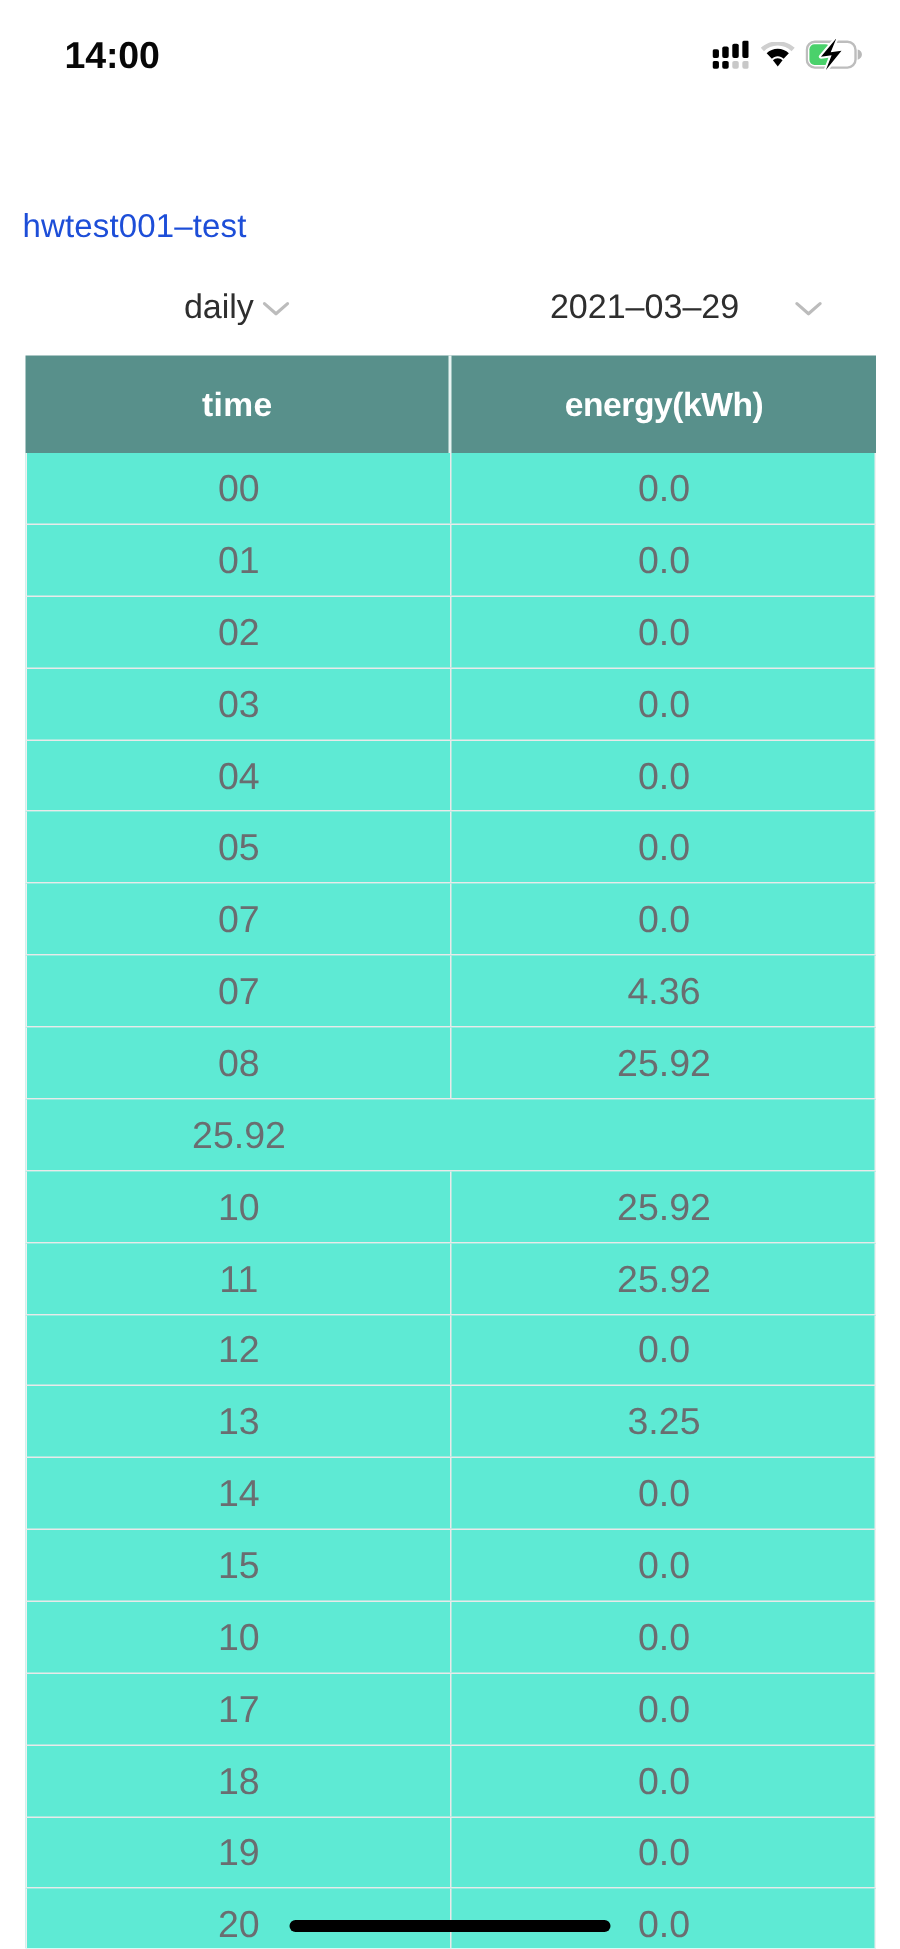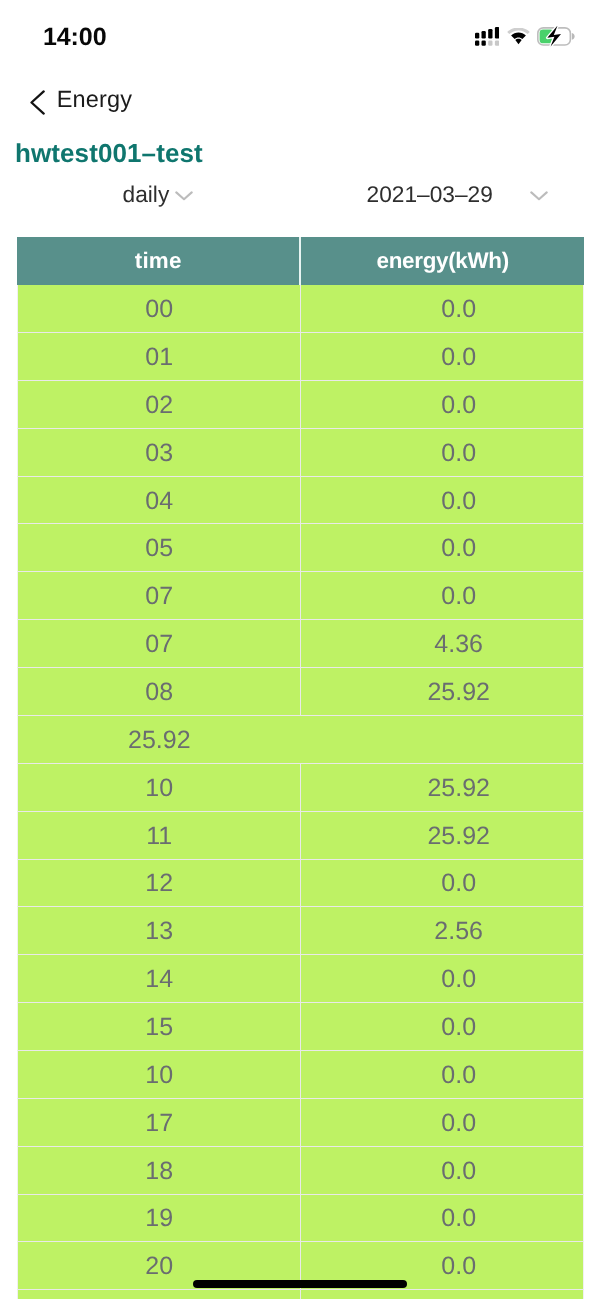--- a/index.html
+++ b/index.html
@@ -19,41 +19,41 @@
   .status-icons .ic-batt { left:63.2px; top:1.6px; }
 
   
   .navbar { position:absolute; left:0; top:64px; width:600px; height:60px; }
   .back-btn { position:absolute; left:30.2px; top:19px; display:flex; align-items:center;
               height:44px; }
   .back-btn .ic { display:block; margin-right:11.5px; }
   .back-label { font-size:23.5px; color:#1b1b1b; letter-spacing:0.15px; position:relative; top:-6px; }
 
   
-  .dev-title { position:absolute; left:15px; top:138px; font-size:26px; color:#0f766e;
-               letter-spacing:0.1px;font-weight:bold; }
-
-  
-  .selectors { position:absolute; left:0; top:181px; width:600px; height:42px; }
+  .dev-title { position:absolute; left:15px; top:138px; font-size:22px; color:#1d4ed8;
+               letter-spacing:0.1px; }
+
+  
+  .selectors { position:absolute; left:0; top:191px; width:600px; height:42px; }
   .sel { position:absolute; display:flex; align-items:baseline; height:42px; }
   .sel .ic { display:block; margin-left:5.5px; position:relative; top:-1px; }
   .sel-1 { left:122.6px; }
   .sel-2 { left:366.6px;gap:32px; }
   .sel-2 .ic { margin-left:5.5px; }
   .sel-text { font-size:22.7px; color:#2e2e2e; letter-spacing:0px; }
 
   
   .table { position:absolute; left:17px; top:237.2px; width:567px; }
-  .thead { display:flex; height:48px; background:#58908b; }
+  .thead { display:flex; height:65px; background:#58908b; }
   .th { flex:0 0 auto; width:282px; display:flex; align-items:center; justify-content:center;
         font-size:22.4px; font-weight:bold; color:#ffffff; letter-spacing:0.25px; }
   .th.c1 { width:284.4px; border-right:2.4px solid #e8f4f2; }
   .th.c2 { width:282.6px; letter-spacing:-0.3px; }
-  .trow { display:flex; height:47.87px; border-bottom:1px solid #e9e9e9; background:#bef264;
-          border-left:1px solid #f0f0f0; border-right:1px solid #f0f0f0;gap:16px; }
+  .trow { display:flex; height:47.87px; border-bottom:1px solid #e9e9e9; background:#5eead4;
+          border-left:1px solid #f0f0f0; border-right:1px solid #f0f0f0; }
   .td { flex:0 0 auto; display:flex; align-items:center; justify-content:center;
         font-size:25px; color:#6a6d70; letter-spacing:0px; padding-left:0px;
         padding-top:2px; line-height:1; }
   .td.c1 { width:283.4px; border-right:1.4px solid #e9e9e9; }
   .td.c2 { width:282.6px; }
 
   
   .home-ind { position:absolute; left:193px; top:1280px; width:214px; height:8px;
               background:#000000; border-radius:4px; z-index:10; }
 </style>
@@ -96,30 +96,20 @@
           <rect x="0.85" y="1.85" width="32.5" height="17.2" rx="5.4" ry="5.4" fill="none" stroke="#bdbdbd" stroke-width="1.6"></rect>
           <path d="M34.8 7.0 C36.8 7.6 37.6 8.9 37.6 10.4 C37.6 11.9 36.8 13.2 34.8 13.8 Z" fill="#b9b9b9"></path>
           <rect x="2.6" y="3.5" width="14.0" height="13.8" rx="3.4" ry="3.4" fill="#4ad16b"></rect>
           <path class="bolt-halo" d="M20.6 -0.5 L10.3 11.8 L17.4 10.8 L13.6 20.6 L24.0 7.9 L16.8 8.9 Z" fill="#ffffff" stroke="#ffffff" stroke-width="2.8" stroke-linejoin="round" stroke-linecap="round"></path>
           <path class="bolt" d="M20.6 -0.5 L10.3 11.8 L17.4 10.8 L13.6 20.6 L24.0 7.9 L16.8 8.9 Z" fill="#000"></path>
         </svg>
       </span>
     </div>
   </div>
 
-  <div class="navbar">
-    <div class="back-btn">
-      <span class="ic">
-        <svg width="15" height="25" viewBox="0 0 15 25">
-          <path d="M13.7 1.4 L1.5 12.5 L13.7 23.6" fill="none" stroke="#131313" stroke-width="2.3" stroke-linecap="round" stroke-linejoin="round"></path>
-        </svg>
-      </span>
-      <span class="back-label">Energy</span>
-    </div>
-  </div>
 
   <div class="dev-title">hwtest001–test</div>
 
   <div class="selectors">
     <div class="sel sel-1">
       <span class="sel-text">daily</span>
       <span class="ic">
         <svg width="18" height="10" viewBox="0 0 18 10">
           <path d="M1.3 1.4 L9.0 8.2 L16.7 1.4" fill="none" stroke="#bcbcbc" stroke-width="2.1" stroke-linecap="round" stroke-linejoin="round"></path>
         </svg>
@@ -187,21 +177,21 @@
         <div class="trow">
           <div class="td c1">11</div>
           <div class="td c2">25.92</div>
         </div>
         <div class="trow">
           <div class="td c1">12</div>
           <div class="td c2">0.0</div>
         </div>
         <div class="trow">
           <div class="td c1">13</div>
-          <div class="td c2">2.56</div>
+          <div class="td c2">3.25</div>
         </div>
         <div class="trow">
           <div class="td c1">14</div>
           <div class="td c2">0.0</div>
         </div>
         <div class="trow">
           <div class="td c1">15</div>
           <div class="td c2">0.0</div>
         </div>
         <div class="trow">

